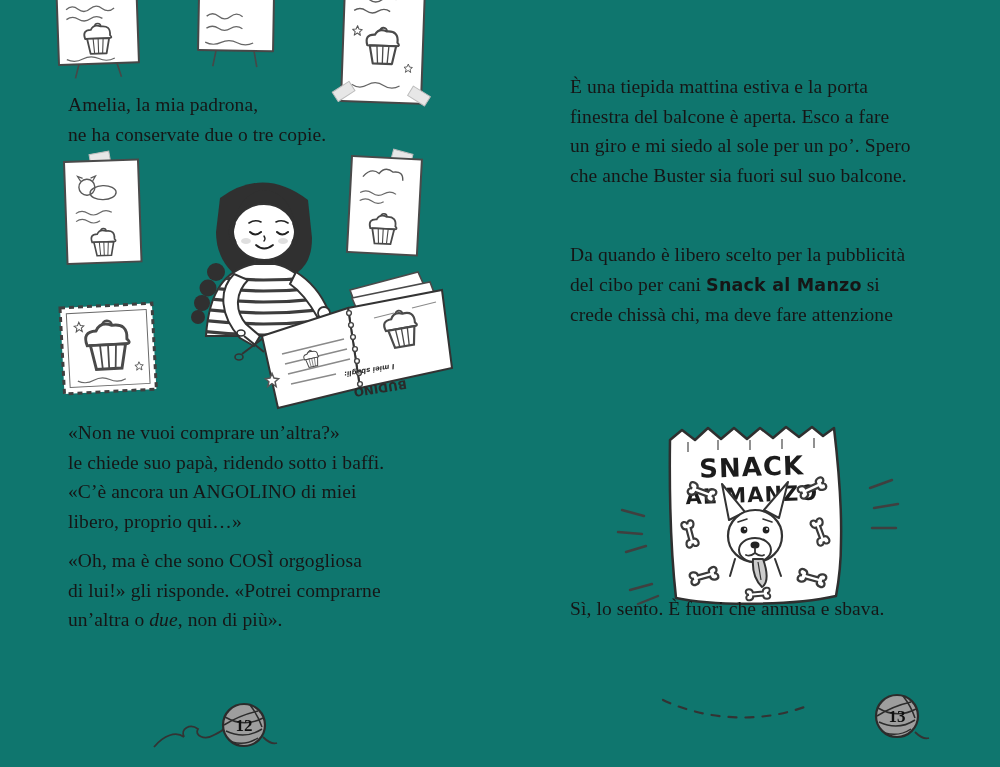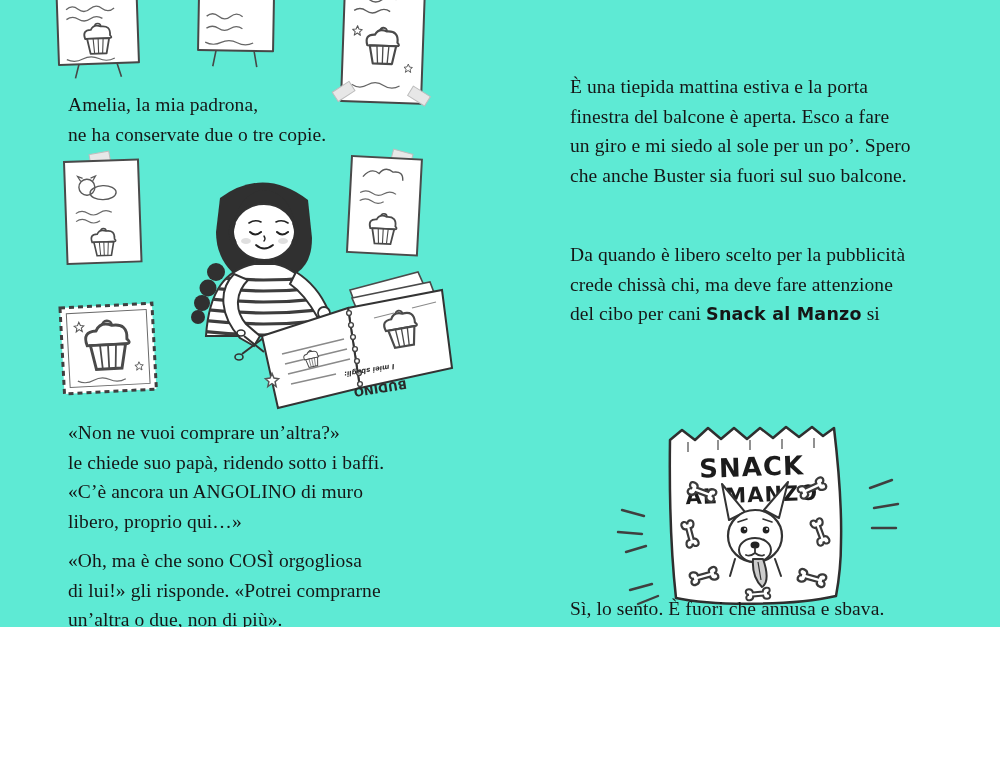--- a/index.html
+++ b/index.html
@@ -1,21 +1,21 @@
 <!DOCTYPE html>
 <html><head>
 <meta charset="utf-8">
 <style>
   *{box-sizing:border-box}
   body{margin:0;background:#ffffff}
-  .spread{position:relative;width:1000px;height:627px;background:#5eead4;color:#161616;
+  .spread{position:relative;width:1000px;height:767px;background:#0f766e;color:#161616;
           font-family:"Liberation Serif","DejaVu Serif",serif;overflow:hidden}
   .tb{position:absolute;font-size:19.5px;line-height:29.6px;letter-spacing:.1px}
   .ln{white-space:pre;min-height:29.6px}
-  .it{}
+  .it{font-style:italic}
   .bd{font-family:"DejaVu Sans","Liberation Sans",sans-serif;font-weight:800;font-size:17.5px;letter-spacing:.2px}
   .ill{position:absolute}
   svg{display:block}
   .baglabel{font-family:"DejaVu Sans","Liberation Sans",sans-serif;font-weight:800;fill:#1c1c1c;letter-spacing:1px}
   .pagenum{font-family:"Liberation Serif",serif;font-weight:700;fill:#101010}
   .booktxt{font-family:"DejaVu Sans",sans-serif;font-weight:700;fill:#2a2a2a}
 </style>
 </head>
 <body>
 
@@ -177,21 +177,21 @@
             <path d="M362,168 L386,162"></path>
         </g>
         <text class="booktxt" transform="translate(344,224) rotate(171)" font-size="7" font-style="italic">I miei sbagli:</text>
         <text class="booktxt" transform="translate(356,240) rotate(171)" font-size="12">BUDINO</text>
       </g>
     </svg>
 
     <div class="tb" style="left:68px;top:418px">
       <div class="ln">«Non ne vuoi comprare un’altra?»</div>
       <div class="ln">le chiede suo papà, ridendo sotto i baffi.</div>
-      <div class="ln">«C’è ancora un ANGOLINO di muro</div>
+      <div class="ln">«C’è ancora un ANGOLINO di miei</div>
       <div class="ln">libero, proprio qui…»</div>
     </div>
 
     <div class="tb" style="left:68px;top:546px">
       <div class="ln">«Oh, ma è che sono COSÌ orgogliosa</div>
       <div class="ln">di lui!» gli risponde. «Potrei comprarne</div>
       <div class="ln"><span>un’altra o </span><span class="it">due</span><span>, non di più».</span></div>
     </div>
 
     <svg class="ill" style="left:150px;top:685px" width="130" height="80" viewBox="0 0 130 80">
@@ -208,22 +208,22 @@
 
     <div class="tb" style="left:570px;top:72px">
       <div class="ln">È una tiepida mattina estiva e la porta</div>
       <div class="ln">finestra del balcone è aperta. Esco a fare</div>
       <div class="ln">un giro e mi siedo al sole per un po’. Spero</div>
       <div class="ln">che anche Buster sia fuori sul suo balcone.</div>
     </div>
 
     <div class="tb" style="left:570px;top:240px">
       <div class="ln">Da quando è libero scelto per la pubblicità</div>
+      <div class="ln"><span>del cibo per cani </span><span class="bd">Snack al Manzo</span><span> si</span></div>
       <div class="ln">crede chissà chi, ma deve fare attenzione</div>
-      <div class="ln"><span>del cibo per cani </span><span class="bd">Snack al Manzo</span><span> si</span></div>
     </div>
 
     <svg class="ill" style="left:592px;top:392px" width="330" height="232" viewBox="0 0 330 232">
 
       <g stroke="#3f3f3f" stroke-width="2.4" stroke-linecap="round">
         <path d="M30,118 L52,124"></path>
           <path d="M26,140 L50,142"></path>
           <path d="M34,160 L54,154"></path>
         <path d="M278,96 L300,88"></path>
           <path d="M282,116 L306,112"></path>

